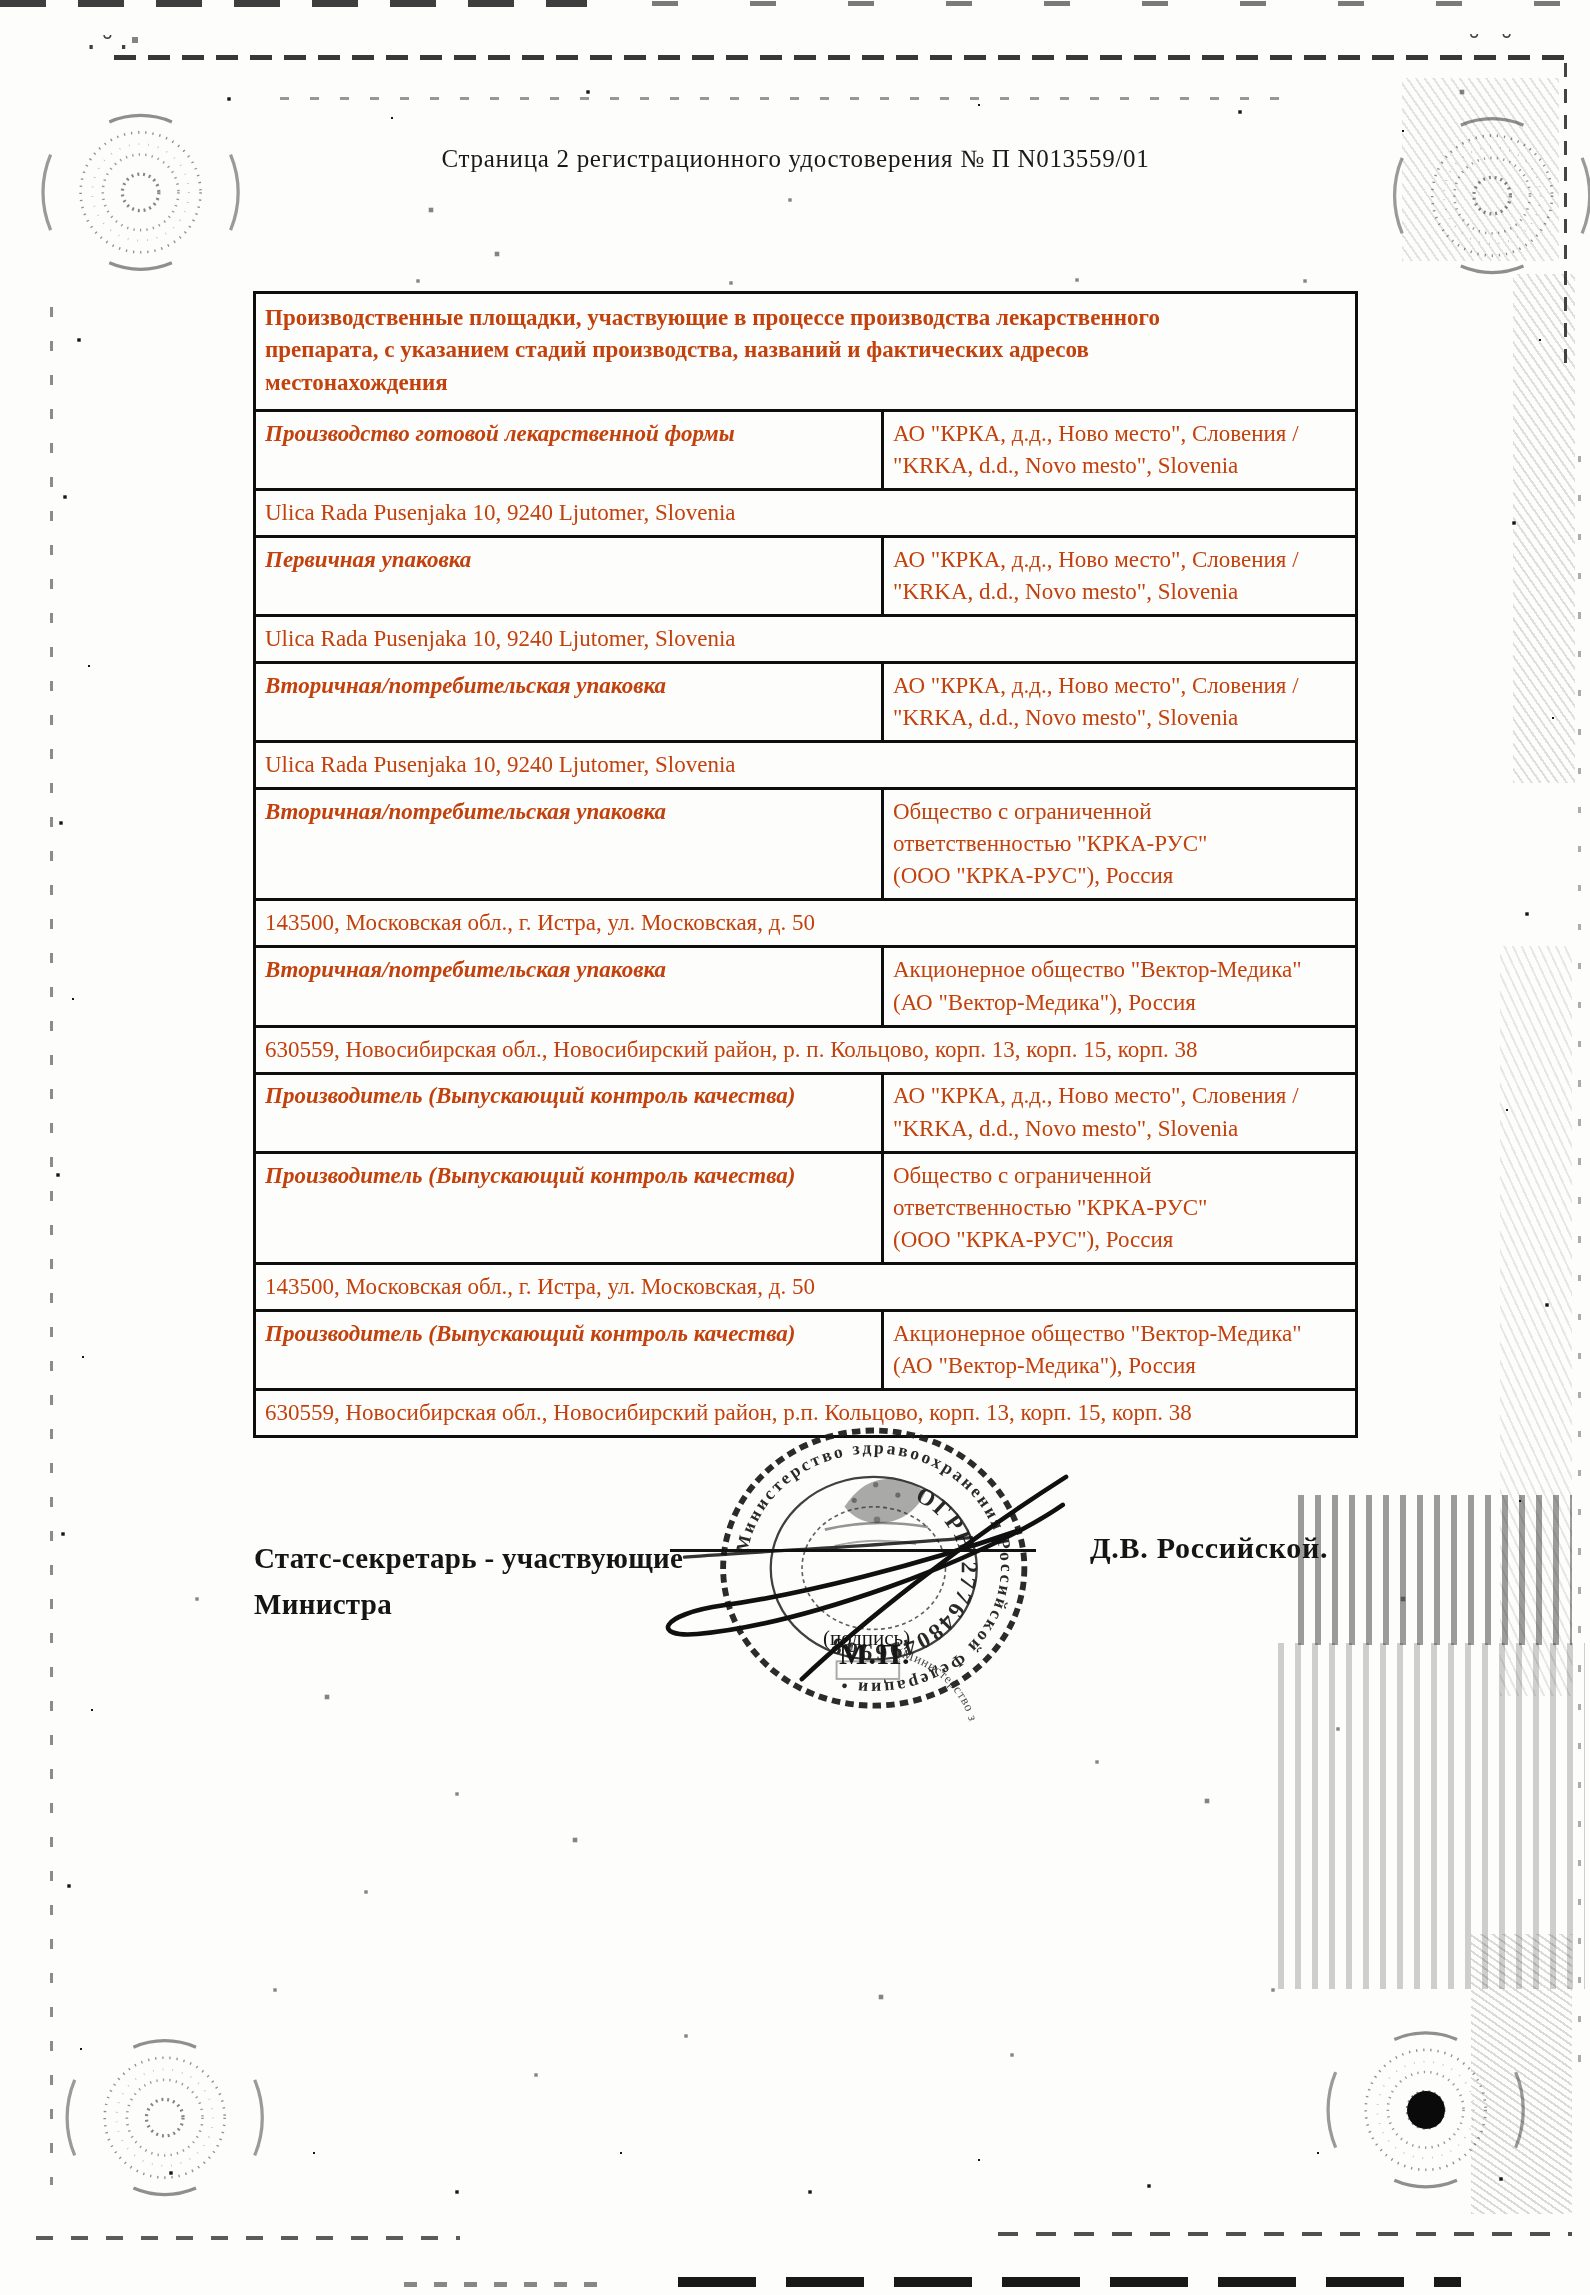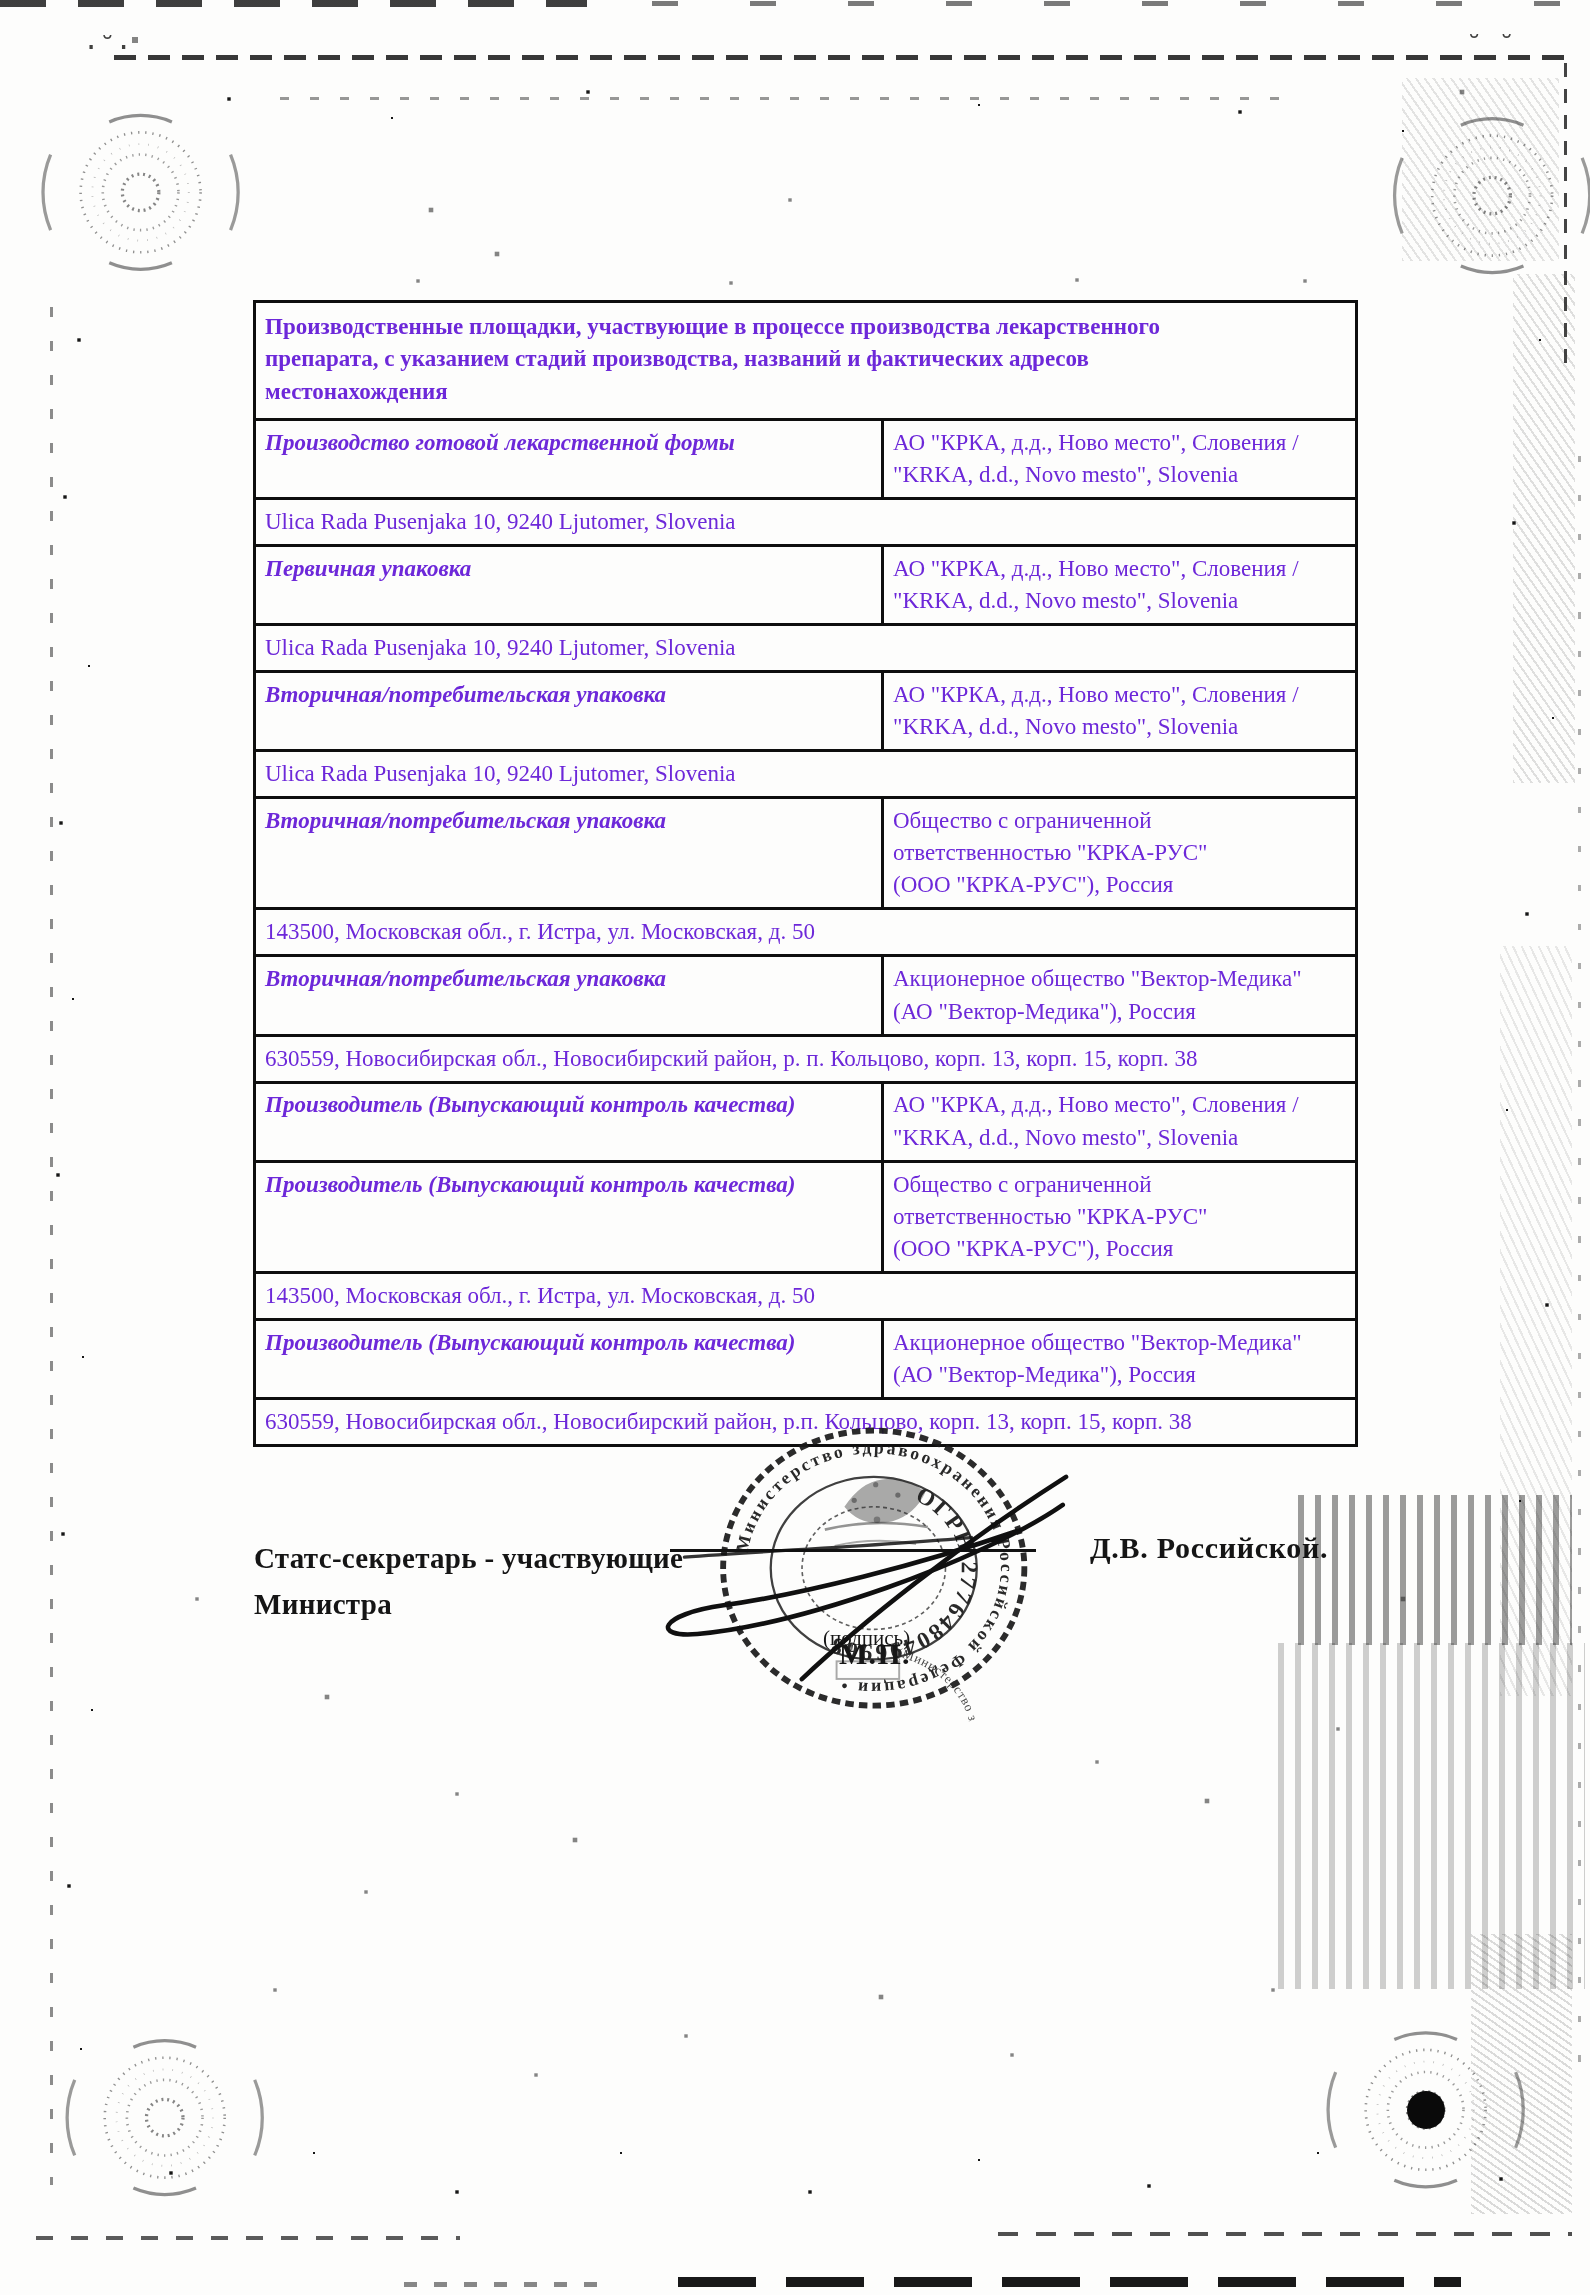--- a/index.html
+++ b/index.html
@@ -7,23 +7,23 @@
     position:relative;width:1591px;height:2295px;background:#fdfdfc;
     font-family:"Liberation Serif","DejaVu Serif",serif;color:#141414;overflow:hidden;
   }
   
   .doc-header{
     position:absolute;left:0;top:145px;width:100%;text-align:center;
     font-size:25px;letter-spacing:0.7px;color:#1a1a1a;
   }
   
   table.prod{
-    position:absolute;left:253px;top:300px;width:1102px;
+    position:absolute;left:253px;top:291px;width:1102px;
     border-collapse:collapse;table-layout:fixed;
-    font-size:23px;line-height:1.4;color:#6d28d9;
+    font-size:23px;line-height:1.4;color:#c2410c;
   }
   table.prod col.c1{width:628px;}
   table.prod col.c2{width:474px;}
   table.prod th,table.prod td{
     border:3.3px solid #0e0e0e;vertical-align:top;text-align:left;
   }
   table.prod th.caption{
     font-weight:bold;font-size:23px;padding:7.8px 9px 9px 9px;
     white-space:pre-line;line-height:1.42;
   }
@@ -133,20 +133,21 @@
       </g>
     </defs>
     <use href="#rosette" x="215" y="295"></use>
     <use href="#rosette" x="2288" y="300"></use>
     <use href="#rosette" x="252" y="3248"></use>
     <use href="#rosette" x="2186" y="3236"></use>
   </svg>
 
   <div class="punch-dot"></div>
 
+  <div class="doc-header">Страница 2 регистрационного удостоверения № П N013559/01</div>
 
   <table class="prod">
     <colgroup>
         <col class="c1">
         <col class="c2">
       </colgroup>
     <thead>
       <tr>
         <th class="caption" colspan="2">Производственные площадки, участвующие в процессе производства лекарственного
 препарата, с указанием стадий производства, названий и фактических адресов

